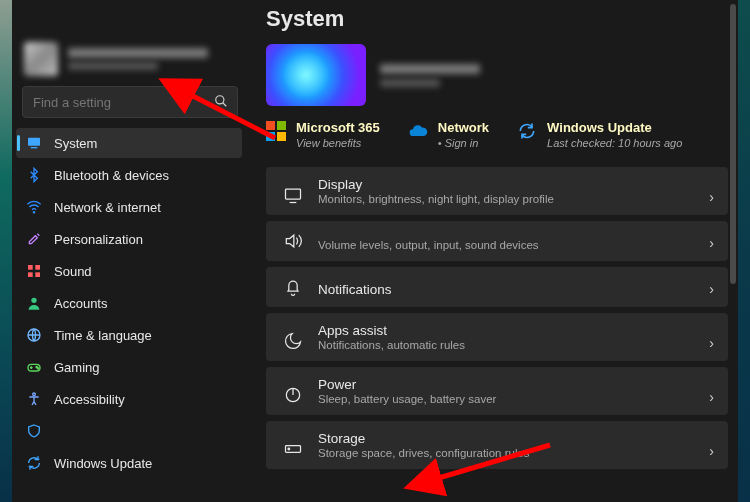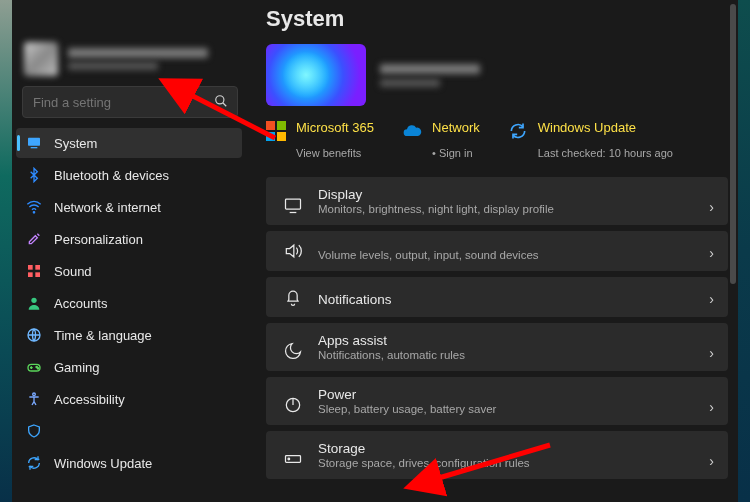--- a/index.html
+++ b/index.html
@@ -59,22 +59,22 @@
     radial-gradient(circle at 40% 50%, #2af0ff 0%, #1aa8ff 30%, #3b50ff 55%, #7a1fff 80%),
     #000; position: relative; overflow: hidden; }
   .wallpaper::before{content:"";position:absolute;inset:0;background:radial-gradient(circle at 40% 50%, rgba(255,255,255,.4) 0%, transparent 35%);}
   .hero-text { display: flex; flex-direction: column; gap: 5px; }
   .hero-text .blur-line{width:100px;}
   .hero-text .blur-line.small{width:60px;}
 
   .tiles { display: flex; gap: 28px; padding: 0 0 18px 0; flex-wrap: wrap; }
   .tile { display: flex; gap: 10px; align-items: flex-start; }
   .tile .tile-icon { width: 20px; height: 20px; display:flex;align-items:center;justify-content:center; margin-top: 1px;}
-  .tile .tile-title { font-size: 13px; font-weight: 400; color: #fde047; }
-  .tile .tile-sub { font-size: 11px; color: #a8a8a8; margin-top: 12px; }
+  .tile .tile-title { font-size: 13px; font-weight: 700; color: #fef9c3; }
+  .tile .tile-sub { font-size: 11px; color: #a8a8a8; margin-top: 2px; font-style: italic; }
 
   .ms365 { display: grid; grid-template-columns: 9px 9px; grid-template-rows: 9px 9px; gap: 2px; }
   .ms365 span:nth-child(1){background:#f25022;}
   .ms365 span:nth-child(2){background:#7fba00;}
   .ms365 span:nth-child(3){background:#00a4ef;}
   .ms365 span:nth-child(4){background:#ffb900;}
 
   .list { display: flex; flex-direction: column; gap: 6px; padding-bottom: 10px; }
   .row { display: flex; align-items: flex-end; background: #2b2b2b; border-radius: 4px;
     padding: 10px 14px; cursor: pointer; }

